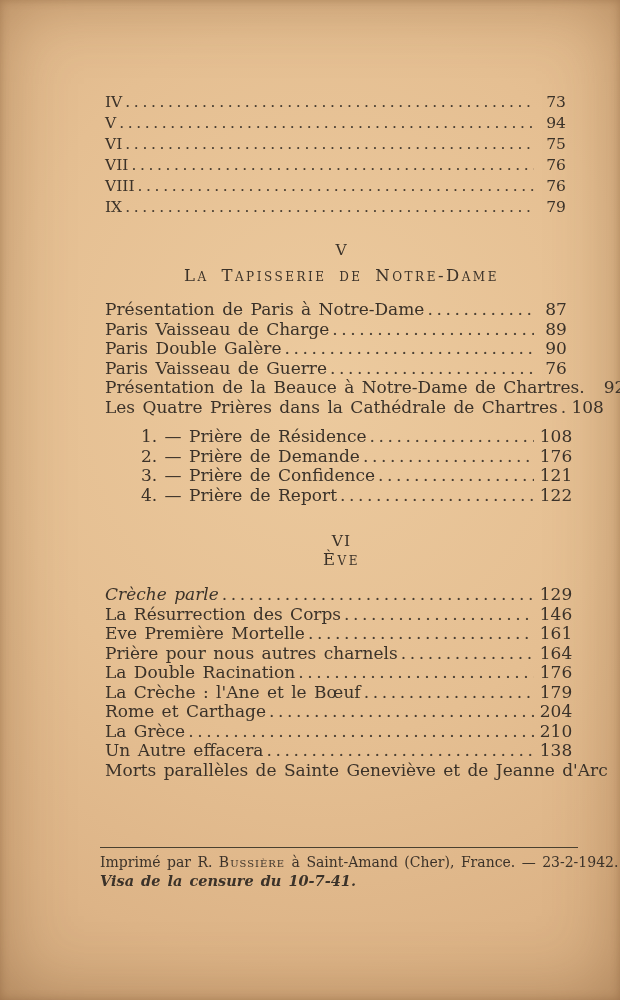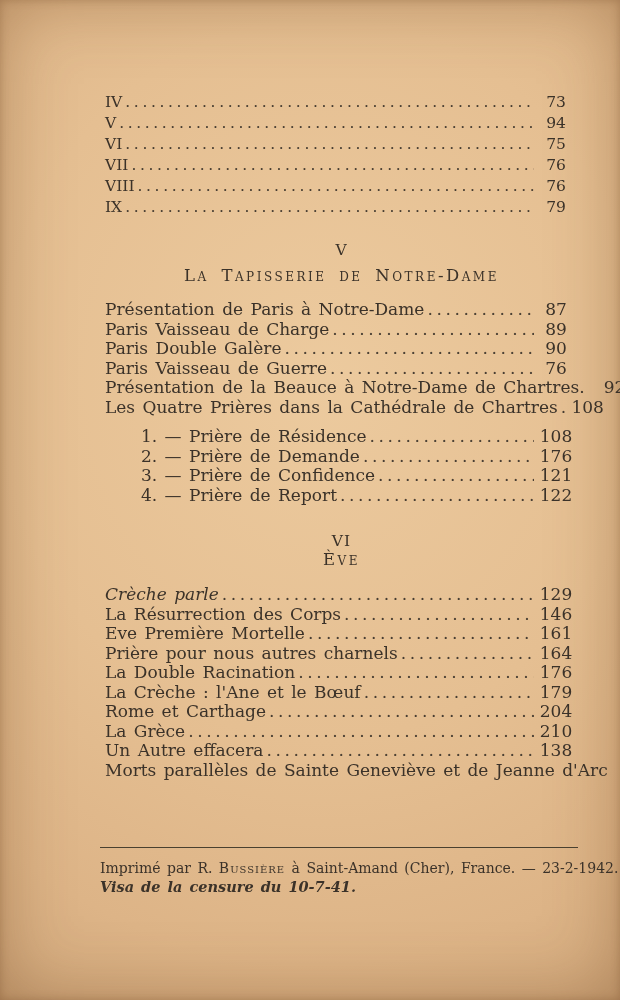--- a/index.html
+++ b/index.html
@@ -46,21 +46,21 @@
   .sec-v .sec-title  { margin-top:7px; }
   .sec-v .entries    { margin-top:15px; }
   .subentries { margin-top:10px; }
   .subentries .toc-row { padding-left:36px; }
   .sec-vi .sec-number { margin-top:27px; }
   .sec-vi .sec-title  { }
   .sec-vi .entries    { margin-top:16px; }
   .footer {
     position:absolute; left:100px; top:847px; width:478px;
     border-top:1.5px solid #49402f;
-    padding-top:12px;
+    padding-top:6px;
   }
   .imprint {
     font-size:14px; text-align:center; word-spacing:2px; white-space:nowrap;
   }
   .imprint .sc { font-variant:small-caps; letter-spacing:1px; }
   .visa {
     font-size:14.5px; font-style:italic; text-align:left;
     padding-right:22px; margin-top:2px; word-spacing:2px;font-weight:bold;
   }
 </style>

